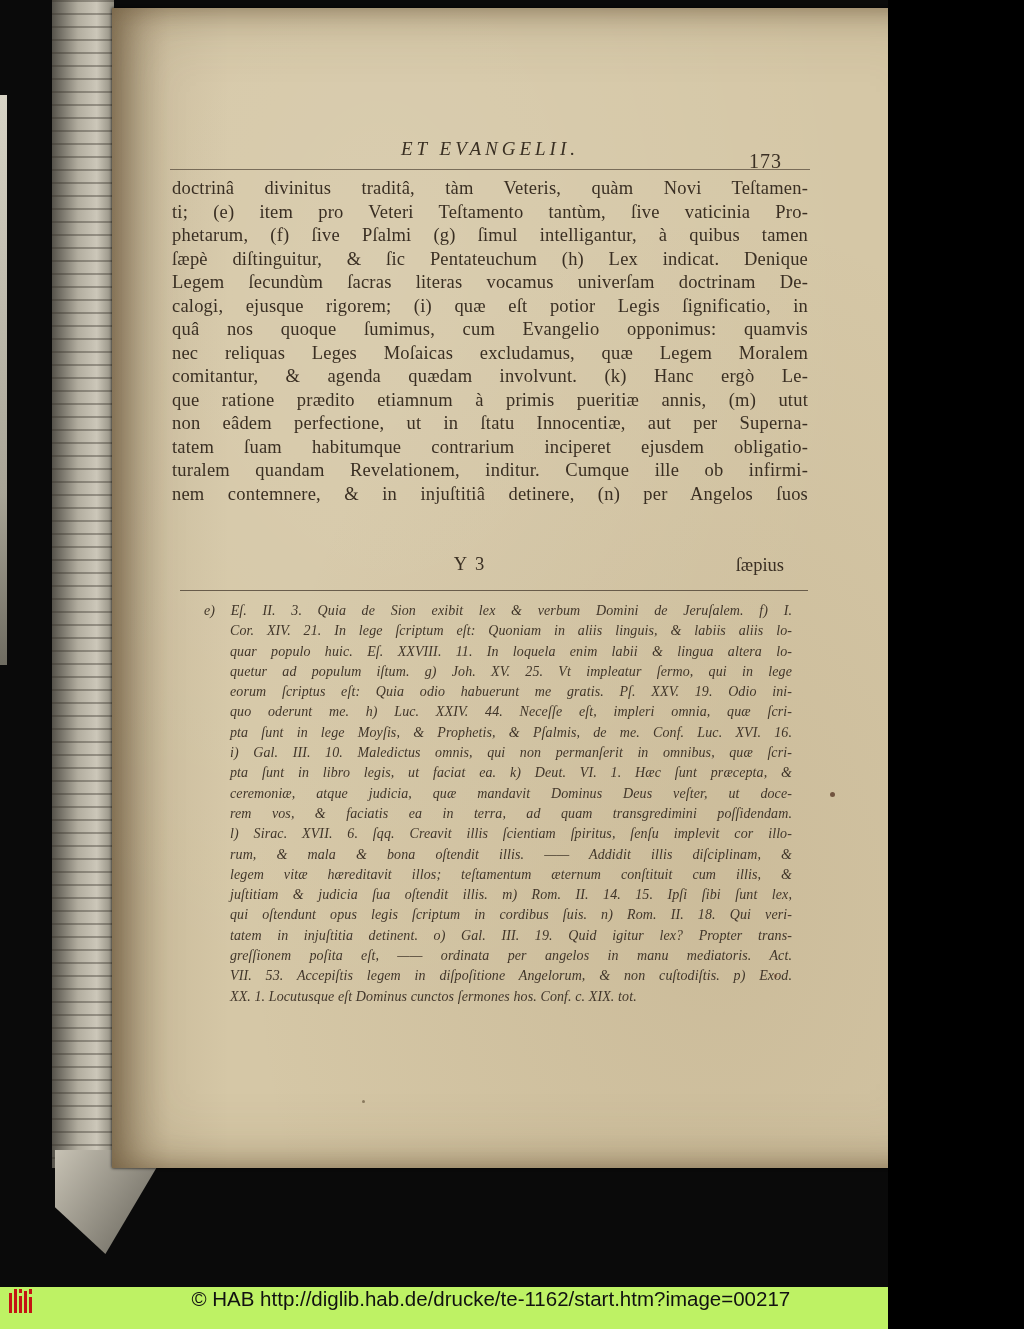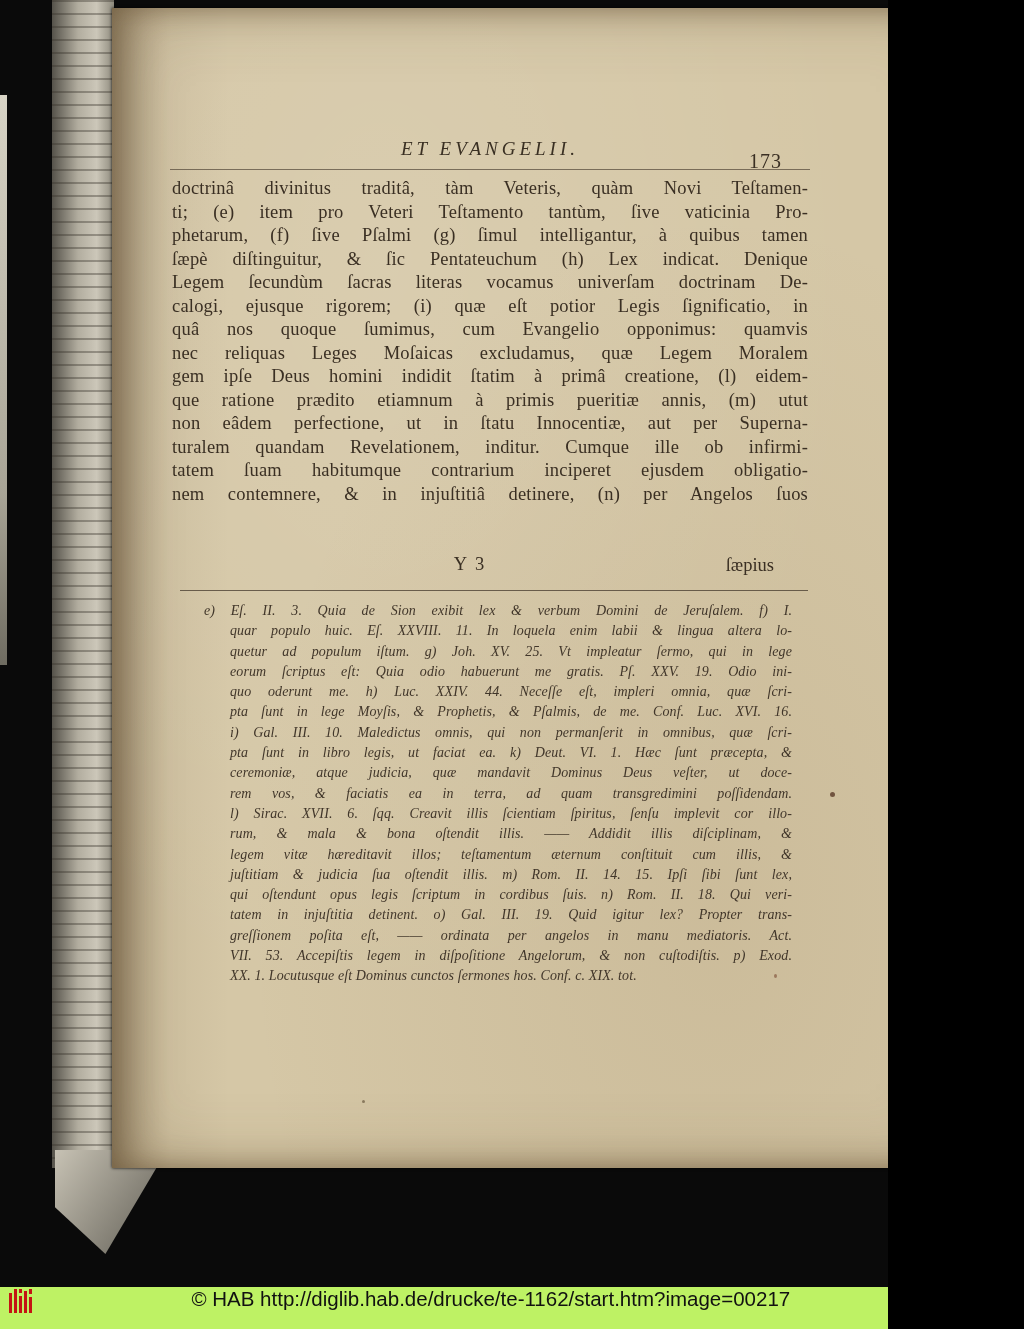--- a/index.html
+++ b/index.html
@@ -46,21 +46,21 @@
   .running-head-row { position:absolute; top:130px; left:60px; width:636px; text-align:center; }
   .running-head { font-style:italic; font-size:19px; letter-spacing:4px; color:#3a3023; }
   .page-num { position:absolute; right:26px; top:12px; font-size:20px; letter-spacing:1px; font-style:normal; }
   .head-rule { position:absolute; top:161px; left:58px; width:640px; height:1px; background:rgba(58,47,35,.6); }
 
   .body-text { position:absolute; top:169px; left:60px; width:636px; font-size:18.5px; line-height:23.5px; letter-spacing:.2px; }
   .body-line { text-align:justify; text-align-last:justify; }
 
   .sig-row { position:absolute; top:546px; left:60px; width:636px; height:24px; font-size:18.5px; }
   .sig { position:absolute; left:0; right:40px; text-align:center; letter-spacing:2px; }
-  .catch { position:absolute; right:34px; top:1px; }
+  .catch { position:absolute; right:24px; top:1px; }
 
   .fn-rule { position:absolute; top:582px; left:68px; width:628px; height:1px; background:rgba(58,47,35,.7); }
 
   .footnotes {
     position:absolute; top:593px; left:118px; width:562px;
     font-size:14px; line-height:20.3px; font-style:italic; color:#41362a; letter-spacing:.1px;
   }
   .fn-line { text-align:justify; text-align-last:justify; }
   .fn-line.first { text-indent:-26px; }
   .fn-line.last { text-align-last:left; }
@@ -104,37 +104,38 @@
 
     <div class="body-text">
       <div class="body-line">doctrinâ divinitus traditâ, tàm Veteris, quàm Novi Teſtamen-</div>
       <div class="body-line">ti; (e) item pro Veteri Teſtamento tantùm, ſive vaticinia Pro-</div>
       <div class="body-line">phetarum, (f) ſive Pſalmi (g) ſimul intelligantur, à quibus tamen</div>
       <div class="body-line">ſæpè diſtinguitur, &amp; ſic Pentateuchum (h) Lex indicat. Denique</div>
       <div class="body-line">Legem ſecundùm ſacras literas vocamus univerſam doctrinam De-</div>
       <div class="body-line">calogi, ejusque rigorem; (i) quæ eſt potior Legis ſignificatio, in</div>
       <div class="body-line">quâ nos quoque ſumimus, cum Evangelio opponimus: quamvis</div>
       <div class="body-line">nec reliquas Leges Moſaicas excludamus, quæ Legem Moralem</div>
-      <div class="body-line">gem ipſe Deus homini indidit ſtatim à primâ creatione, (l) eidem-</div>
+      <div class="body-line">comitantur, &amp; agenda quædam involvunt. (k) Hanc ergò Le-</div>
       <div class="body-line">que ratione prædito etiamnum à primis pueritiæ annis, (m) utut</div>
       <div class="body-line">non eâdem perfectione, ut in ſtatu Innocentiæ, aut per Superna-</div>
+      <div class="body-line">tatem ſuam habitumque contrarium inciperet ejusdem obligatio-</div>
       <div class="body-line">turalem quandam Revelationem, inditur. Cumque ille ob infirmi-</div>
-      <div class="body-line">tatem ſuam habitumque contrarium inciperet ejusdem obligatio-</div>
       <div class="body-line">nem contemnere, &amp; in injuſtitiâ detinere, (n) per Angelos ſuos</div>
     </div>
 
     <div class="sig-row">
       <span class="sig">Y 3</span>
       <span class="catch">ſæpius</span>
     </div>
 
     <div class="fn-rule"></div>
 
     <div class="footnotes">
       <div class="fn-line first">e) Eſ. II. 3. Quia de Sion exibit lex &amp; verbum Domini de Jeruſalem. f) I.</div>
+      <div class="fn-line">Cor. XIV. 21. In lege ſcriptum eſt: Quoniam in aliis linguis, &amp; labiis aliis lo-</div>
       <div class="fn-line">quar populo huic. Eſ. XXVIII. 11. In loquela enim labii &amp; lingua altera lo-</div>
       <div class="fn-line">quetur ad populum iſtum. g) Joh. XV. 25. Vt impleatur ſermo, qui in lege</div>
       <div class="fn-line">eorum ſcriptus eſt: Quia odio habuerunt me gratis. Pſ. XXV. 19. Odio ini-</div>
       <div class="fn-line">quo oderunt me. h) Luc. XXIV. 44. Neceſſe eſt, impleri omnia, quæ ſcri-</div>
       <div class="fn-line">pta ſunt in lege Moyſis, &amp; Prophetis, &amp; Pſalmis, de me. Conf. Luc. XVI. 16.</div>
       <div class="fn-line">i) Gal. III. 10. Maledictus omnis, qui non permanſerit in omnibus, quæ ſcri-</div>
       <div class="fn-line">pta ſunt in libro legis, ut faciat ea. k) Deut. VI. 1. Hæc ſunt præcepta, &amp;</div>
       <div class="fn-line">ceremoniæ, atque judicia, quæ mandavit Dominus Deus veſter, ut doce-</div>
       <div class="fn-line">rem vos, &amp; faciatis ea in terra, ad quam transgredimini poſſidendam.</div>
       <div class="fn-line">l) Sirac. XVII. 6. ſqq. Creavit illis ſcientiam ſpiritus, ſenſu implevit cor illo-</div>

